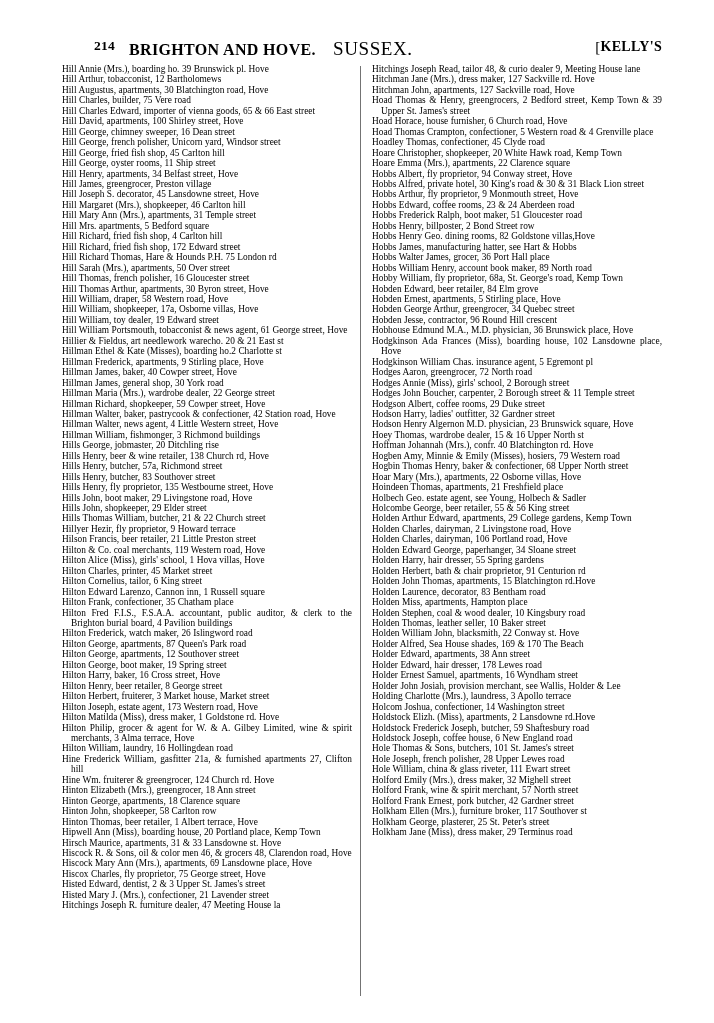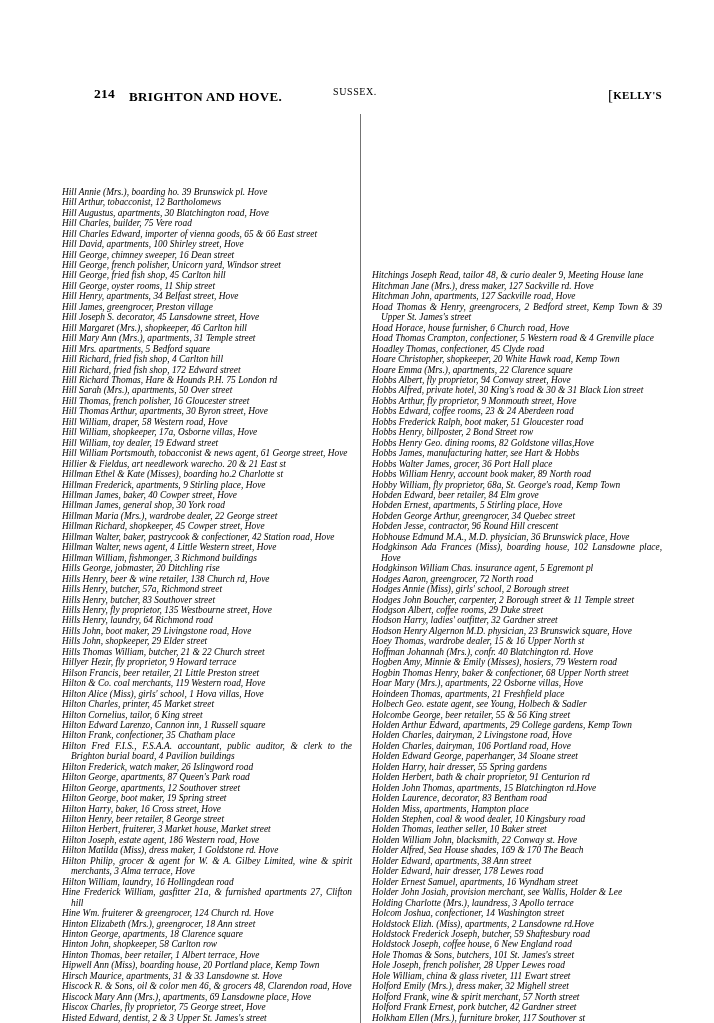--- a/index.html
+++ b/index.html
@@ -16,74 +16,72 @@
     overflow: hidden;
     position: relative;
   }
   .page {
     position: absolute;
     left: 0; top: 0;
     width: 714px;
     height: 894px;
     box-sizing: border-box;
     padding: 38px 52px 34px 62px;
-    margin-top: 48px;
   }
 
   
   .running-head {
     position: relative;
     height: 20px;
     margin-bottom: 6px;
   }
   .rh-folio {
     position: absolute;
     left: 32px;
     top: 0;
     font-size: 13.5px;
     font-weight: bold;
     letter-spacing: 0.2px;
   }
   .rh-left {
     position: absolute;
     left: 67px;
     top: 3px;
-    font-size: 13px;
+    font-size: 16px;
     font-weight: bold;
     letter-spacing: 0.35px;
   }
   .rh-center {
     position: absolute;
     left: 271px;
     top: 0px;
-    font-size: 10px;
+    font-size: 19px;
     letter-spacing: 0.6px;
   }
   .rh-right {
     position: absolute;
     right: 0px;
     top: 1px;
     font-size: 11px;
     letter-spacing: 0.3px;
   }
   .rh-right .bracket {
     font-size: 15px;
     vertical-align: -1px;
   }
   .rh-right .smallcaps {
-    font-size: 11px;
+    font-size: 14px;
     font-weight: bold;
   }
 
   
   .columns {
     position: relative;
     display: flex;
-    align-items: flex-end;
-    font-style: italic;
+    align-items: flex-start;
   }
   .col {
     width: 290px;
     font-size: 9.35px;
     line-height: 10.45px;
   }
   .col-left { padding-right: 8px; }
   .col-right { padding-left: 11px; }
   .rule {
     width: 1px;
@@ -147,50 +145,49 @@
         <p class="entry">Hill William, draper, 58 Western road, Hove</p>
         <p class="entry">Hill William, shopkeeper, 17a, Osborne villas, Hove</p>
         <p class="entry">Hill William, toy dealer, 19 Edward street</p>
         <p class="entry">Hill William Portsmouth, tobacconist &amp; news agent, 61 George street, Hove</p>
         <p class="entry">Hillier &amp; Fieldus, art needlework warecho. 20 &amp; 21 East st</p>
         <p class="entry">Hillman Ethel &amp; Kate (Misses), boarding ho.2 Charlotte st</p>
         <p class="entry">Hillman Frederick, apartments, 9 Stirling place, Hove</p>
         <p class="entry">Hillman James, baker, 40 Cowper street, Hove</p>
         <p class="entry">Hillman James, general shop, 30 York road</p>
         <p class="entry">Hillman Maria (Mrs.), wardrobe dealer, 22 George street</p>
-        <p class="entry">Hillman Richard, shopkeeper, 45 Cowper street, Hove</p>
+        <p class="entry">Hillman Richard, shopkeeper, 59 Cowper street, Hove</p>
         <p class="entry">Hillman Walter, baker, pastrycook &amp; confectioner, 42 Station road, Hove</p>
         <p class="entry">Hillman Walter, news agent, 4 Little Western street, Hove</p>
         <p class="entry">Hillman William, fishmonger, 3 Richmond buildings</p>
         <p class="entry">Hills George, jobmaster, 20 Ditchling rise</p>
         <p class="entry">Hills Henry, beer &amp; wine retailer, 138 Church rd, Hove</p>
         <p class="entry">Hills Henry, butcher, 57a, Richmond street</p>
         <p class="entry">Hills Henry, butcher, 83 Southover street</p>
         <p class="entry">Hills Henry, fly proprietor, 135 Westbourne street, Hove</p>
-        <p class="entry">Hills Henry, laundry, 64 Richmond road</p>
         <p class="entry">Hills John, boot maker, 29 Livingstone road, Hove</p>
         <p class="entry">Hills John, shopkeeper, 29 Elder street</p>
         <p class="entry">Hills Thomas William, butcher, 21 &amp; 22 Church street</p>
         <p class="entry">Hillyer Hezir, fly proprietor, 9 Howard terrace</p>
         <p class="entry">Hilson Francis, beer retailer, 21 Little Preston street</p>
         <p class="entry">Hilton &amp; Co. coal merchants, 119 Western road, Hove</p>
         <p class="entry">Hilton Alice (Miss), girls' school, 1 Hova villas, Hove</p>
         <p class="entry">Hilton Charles, printer, 45 Market street</p>
         <p class="entry">Hilton Cornelius, tailor, 6 King street</p>
         <p class="entry">Hilton Edward Larenzo, Cannon inn, 1 Russell square</p>
         <p class="entry">Hilton Frank, confectioner, 35 Chatham place</p>
         <p class="entry">Hilton Fred F.I.S., F.S.A.A. accountant, public auditor, &amp; clerk to the Brighton burial board, 4 Pavilion buildings</p>
         <p class="entry">Hilton Frederick, watch maker, 26 Islingword road</p>
         <p class="entry">Hilton George, apartments, 87 Queen's Park road</p>
         <p class="entry">Hilton George, apartments, 12 Southover street</p>
         <p class="entry">Hilton George, boot maker, 19 Spring street</p>
         <p class="entry">Hilton Harry, baker, 16 Cross street, Hove</p>
         <p class="entry">Hilton Henry, beer retailer, 8 George street</p>
         <p class="entry">Hilton Herbert, fruiterer, 3 Market house, Market street</p>
-        <p class="entry">Hilton Joseph, estate agent, 186 Western road, Hove</p>
+        <p class="entry">Hilton Joseph, estate agent, 173 Western road, Hove</p>
         <p class="entry">Hilton Matilda (Miss), dress maker, 1 Goldstone rd. Hove</p>
         <p class="entry">Hilton Philip, grocer &amp; agent for W. &amp; A. Gilbey Limited, wine &amp; spirit merchants, 3 Alma terrace, Hove</p>
         <p class="entry">Hilton William, laundry, 16 Hollingdean road</p>
         <p class="entry">Hine Frederick William, gasfitter 21a, &amp; furnished apartments 27, Clifton hill</p>
         <p class="entry">Hine Wm. fruiterer &amp; greengrocer, 124 Church rd. Hove</p>
         <p class="entry">Hinton Elizabeth (Mrs.), greengrocer, 18 Ann street</p>
         <p class="entry">Hinton George, apartments, 18 Clarence square</p>
         <p class="entry">Hinton John, shopkeeper, 58 Carlton row</p>
         <p class="entry">Hinton Thomas, beer retailer, 1 Albert terrace, Hove</p>
         <p class="entry">Hipwell Ann (Miss), boarding house, 20 Portland place, Kemp Town</p>

